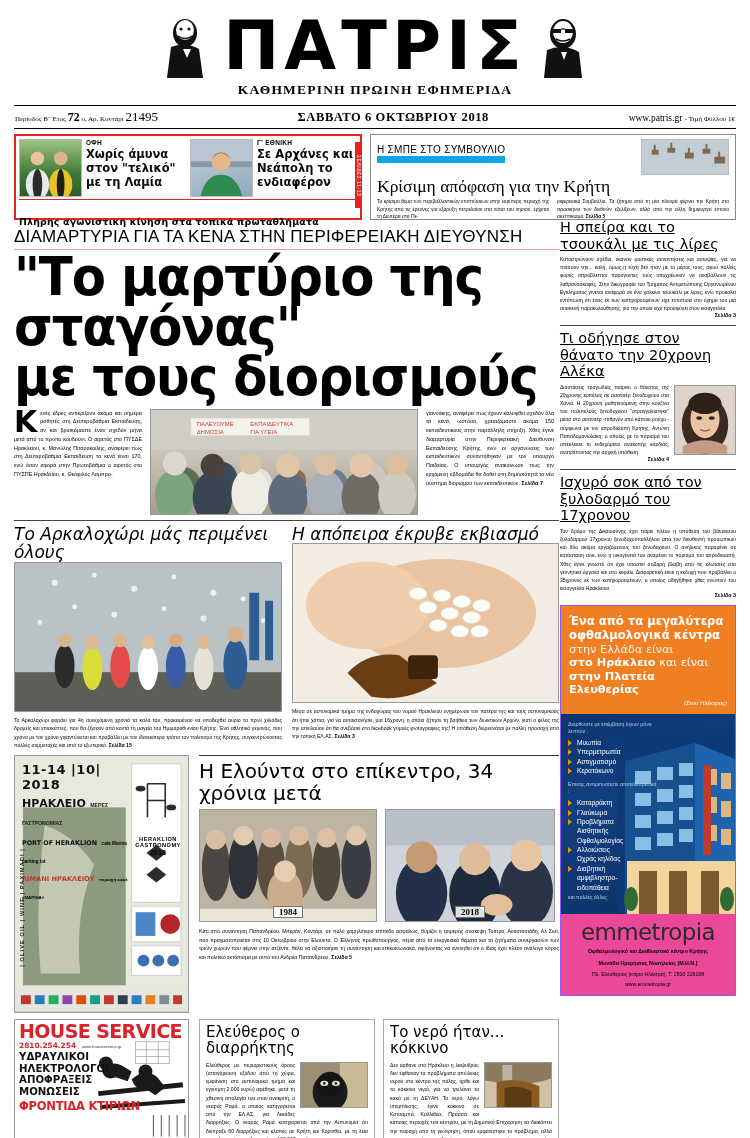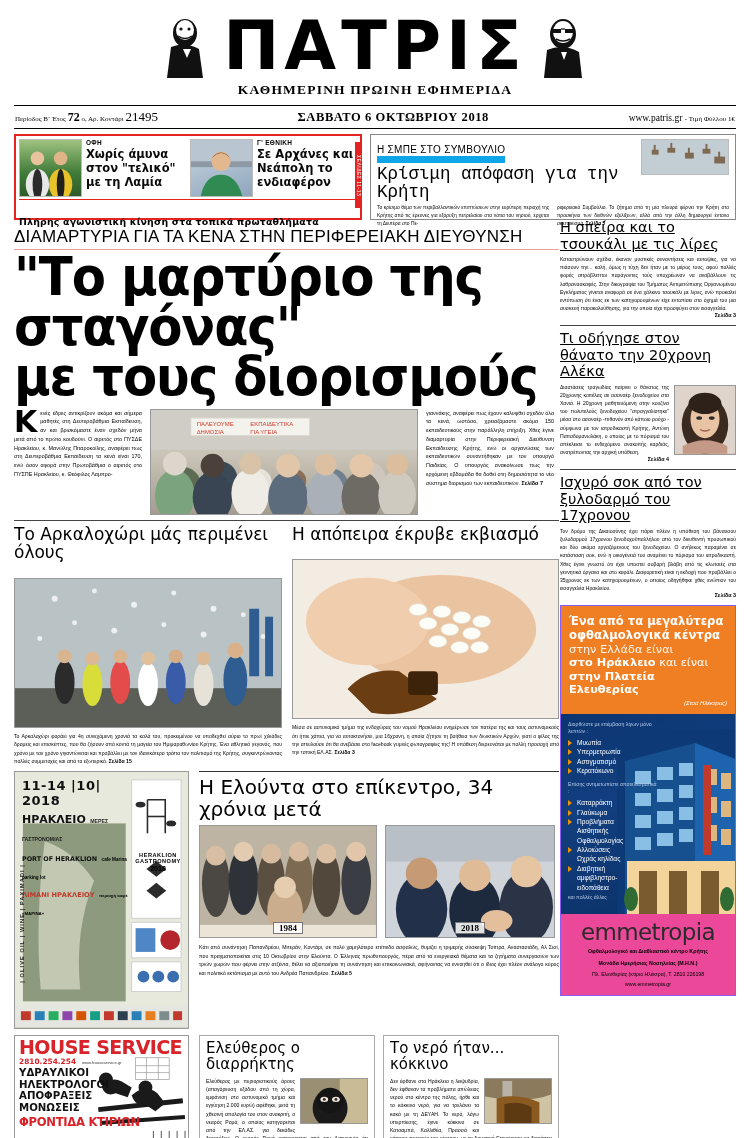--- a/index.html
+++ b/index.html
@@ -74,21 +74,21 @@
   .teaser-council {
     flex: 1; border: 1px solid #888; background: #fff; padding: 4px 6px;
     display: flex; flex-direction: column;
   }
   .tc-top { display: flex; gap: 6px; }
   .tc-txtcol { flex: 1; }
   .tc-kicker {
     font-size: 10px; letter-spacing: .3px; border-bottom: 7px solid #0ea5e9;
     display: inline-block; padding-bottom: 1px; margin-bottom: 2px;
   }
-  .tc-head { font-family: Liberation Mono, monospace; font-size: 17.5px; line-height: 1.05; }
+  .tc-head { font-family: Liberation Serif, serif; font-size: 17.5px; line-height: 1.05; margin-top: 12px; }
   .tc-photo { width: 88px; height: 36px; border: 1px solid #bbb; overflow: hidden; position: relative; }
   .tc-body { display: flex; gap: 8px; margin-top: 3px; }
   .tc-body p { font-size: 4.9px; line-height: 1.55; text-align: justify; flex: 1; }
   .pg { font-weight: bold; }
 
   
   .lead-kicker {
     font-size: 17px; letter-spacing: .2px; margin-top: 7px; white-space: nowrap;
   }
   .lead-rule { border-top: 1.2px solid #e8a09a; margin: 2px 0 2px 0; width: 545px; }
@@ -105,21 +105,21 @@
     float: left; font-family: "DejaVu Sans", sans-serif; font-weight: bold;
     font-size: 30px; line-height: 0.78; margin: 1px 3px 0 0;
   }
   .lead-photo { width: 268px; height: 106px; border: 1px solid #999; position: relative; overflow: hidden; }
   .sec-rule { border-top: 1.2px solid #444; width: 545px; margin: 5px 0 4px; }
 
   
   .mid-row { display: flex; gap: 10px; width: 545px; }
   .mid-a { width: 268px; }
   .mid-b { width: 267px; }
-  .mid-head { font-family: "DejaVu Sans", sans-serif; font-size: 17px; line-height: 1.1; margin-bottom: 16px; }
+  .mid-head { font-family: "DejaVu Sans", sans-serif; font-size: 17px; line-height: 1.1; margin-bottom: 0; font-style: italic; }
   .mid-photo { width: 100%; height: 150px; border: 1px solid #999; position: relative; overflow: hidden; }
   .mid-photo.tall { height: 160px; }
   .mid-cap { font-size: 5.1px; line-height: 1.62; text-align: justify; margin-top: 4px; }
 
   
   .lower { display: flex; gap: 10px; margin-top: 6px; width: 545px; }
   .ad-gastro { width: 175px; height: 258px; border: 1px solid #999; position: relative; overflow: hidden; background: #cfd4c4; }
   .elounda { flex: 1; }
   .elounda-rule { border-top: 1.5px solid #333; margin-bottom: 4px; }
   .elounda-head { font-family: "DejaVu Sans", sans-serif; font-size: 20px; line-height: 1.1; margin-bottom: 5px; }

